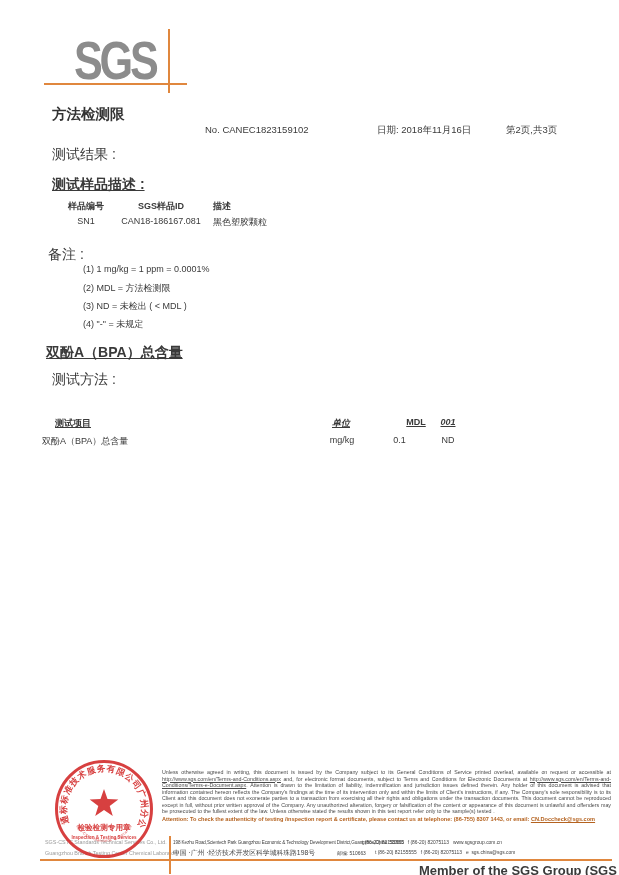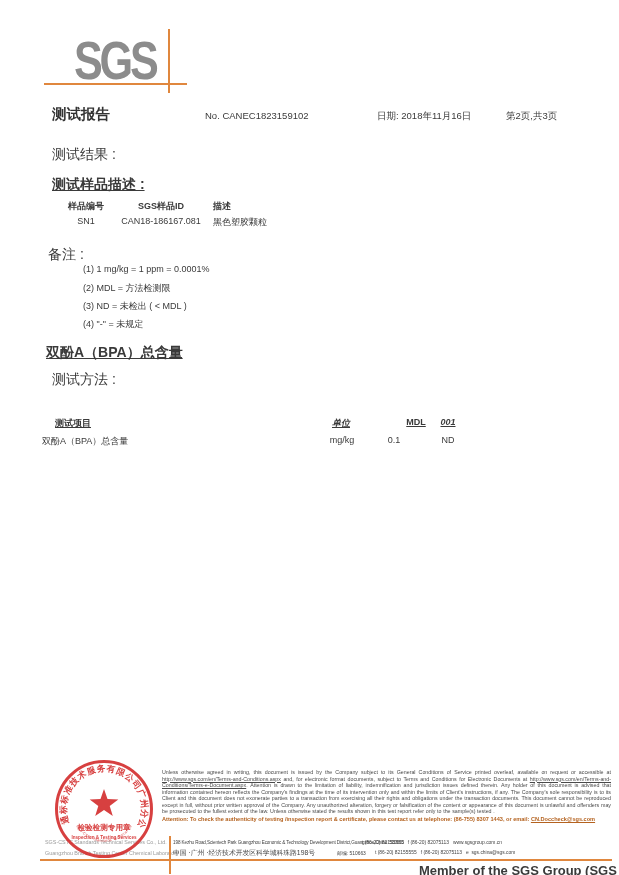--- a/index.html
+++ b/index.html
@@ -11,21 +11,21 @@
   
   .logo-text{
     position:absolute;left:74px;top:33px;font-size:54px;font-weight:bold;
     color:#8c8c8c;letter-spacing:-4px;line-height:1;
     transform:scaleX(0.80);transform-origin:left top;
   }
   .logo-vline{position:absolute;left:168px;top:29px;width:2px;height:64px;background:#e0873e;}
   .logo-hline{position:absolute;left:44px;top:83px;width:143px;height:2px;background:#e0873e;}
   
   .doc-title{position:absolute;left:52px;top:105px;font-size:14.5px;font-weight:bold;color:#333;}
-  .hdr{position:absolute;top:110px;font-size:9.5px;color:#3a3a3a;}
+  .hdr{position:absolute;top:124px;font-size:9.5px;color:#3a3a3a;}
   
   .body-label{position:absolute;font-size:14px;color:#3a3a3a;}
   .heading-ul{font-weight:bold;text-decoration:underline;}
   .cell{position:absolute;font-size:9px;white-space:nowrap;}
   .cell.b{font-weight:bold;}
   .cell.c{transform:translateX(-50%);}
   .cell.ul{text-decoration:underline;}
   .cell.i{font-style:italic;}
   .note-line{position:absolute;left:83px;font-size:9px;white-space:nowrap;}
   .method-line{position:absolute;left:113px;font-size:9.5px;white-space:nowrap;}
@@ -50,21 +50,21 @@
 </style>
 </head>
 <body>
 
 <div class="page">
 
   <div class="logo-text">SGS</div>
   <div class="logo-vline"></div>
   <div class="logo-hline"></div>
 
-  <div class="doc-title">测试报告</div>
+  <div class="doc-title">方法检测限</div>
   <div class="hdr" style="left:205px;">No. CANEC1823159102</div>
   <div class="hdr" style="left:377px;">日期: 2018年11月16日</div>
   <div class="hdr" style="left:506px;">第2页,共3页</div>
 
   <div class="body-label" style="left:52px;top:146px;">测试结果 :</div>
   <div class="body-label heading-ul" style="left:52px;top:176px;">测试样品描述 :</div>
 
   <div class="cell b c" style="left:86px;top:200px;">样品编号</div>
   <div class="cell b c" style="left:161px;top:200px;">SGS样品ID</div>
   <div class="cell b" style="left:213px;top:200px;">描述</div>
@@ -80,21 +80,21 @@
 
   <div class="body-label heading-ul" style="left:46px;top:344px;">双酚A（BPA）总含量</div>
   <div class="body-label" style="left:52px;top:371px;">测试方法 :</div>
 
   <div class="cell b ul" style="left:55px;top:417px;">测试项目</div>
   <div class="cell b ul i c" style="left:341px;top:417px;">单位</div>
   <div class="cell b ul c" style="left:416px;top:417px;">MDL</div>
   <div class="cell b ul i c" style="left:448px;top:417px;">001</div>
   <div class="cell" style="left:42px;top:435px;">双酚A（BPA）总含量</div>
   <div class="cell c" style="left:342px;top:435px;">mg/kg</div>
-  <div class="cell c" style="left:394px;top:435px;">0.1</div>
+  <div class="cell c" style="left:376px;top:435px;padding-left:47px;">0.1</div>
   <div class="cell c" style="left:448px;top:435px;">ND</div>
 
   <div class="legal-block">
     <p class="legal"><span>Unless otherwise agreed in writing, this document is issued by the Company subject to its General Conditions of Service printed overleaf, available on request or accessible at </span><span class="lnk">http://www.sgs.com/en/Terms-and-Conditions.aspx</span><span> and, for electronic format documents, subject to Terms and Conditions for Electronic Documents at </span><span class="lnk">http://www.sgs.com/en/Terms-and-Conditions/Terms-e-Document.aspx</span><span>. Attention is drawn to the limitation of liability, indemnification and jurisdiction issues defined therein. Any holder of this document is advised that information contained hereon reflects the Company's findings at the time of its intervention only and within the limits of Client's instructions, if any. The Company's sole responsibility is to its Client and this document does not exonerate parties to a transaction from exercising all their rights and obligations under the transaction documents. This document cannot be reproduced except in full, without prior written approval of the Company. Any unauthorized alteration, forgery or falsification of the content or appearance of this document is unlawful and offenders may be prosecuted to the fullest extent of the law. Unless otherwise stated the results shown in this test report refer only to the sample(s) tested .</span></p>
     <p class="attention"><span>Attention: To check the authenticity of testing /inspection report &amp; certificate, please contact us at telephone: (86-755) 8307 1443, or email: </span><span class="lnk">CN.Doccheck@sgs.com</span></p>
   </div>
 
   <div class="company-gray" style="top:839px;">SGS-CSTC Standards Technical Services Co., Ltd.</div>
   <div class="company-gray" style="top:850px;">Guangzhou Branch Testing Center Chemical Laboratory</div>
 

